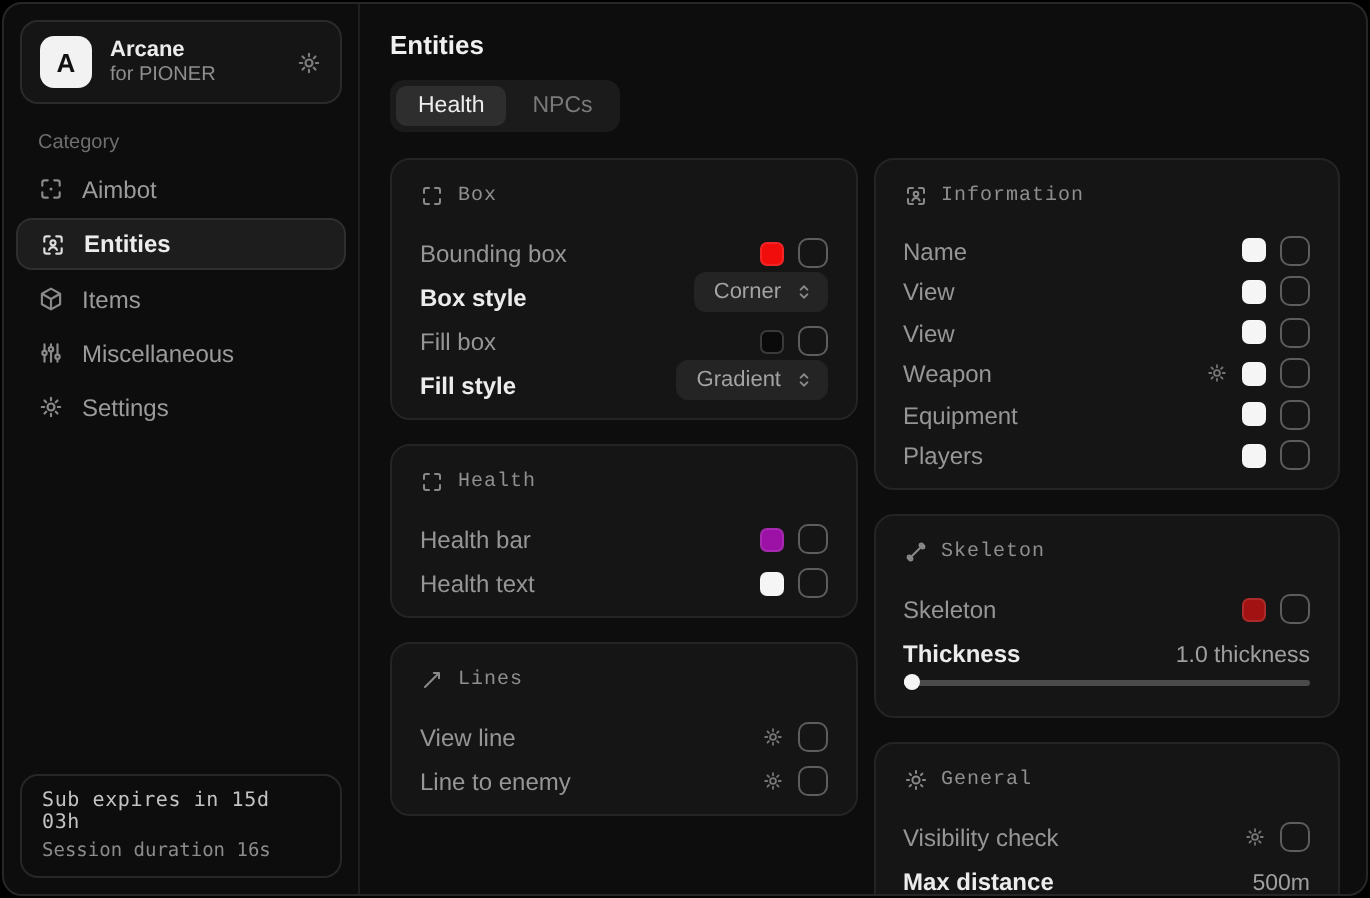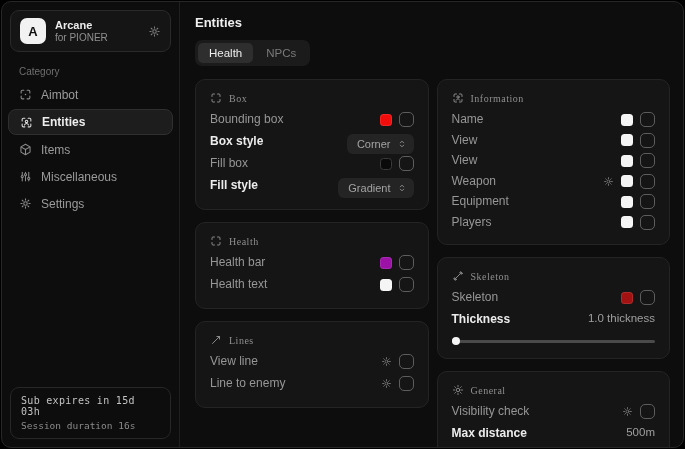--- a/index.html
+++ b/index.html
@@ -37,22 +37,22 @@
   
   .main { flex:1; padding:13px 13px 0 15px; }
   .page-title { font-size:13px; font-weight:bold; color:#f0f0f0; }
   .tabs { margin-top:10px; display:inline-flex; background:#1b1b1b; border-radius:7px; padding:3px; gap:2px; }
   .tab { font-size:11.5px; padding:4px 11px; border-radius:5px; color:#7a7a7a; cursor:pointer; }
   .tab.active { background:#2e2e2e; color:#ededed; }
   .grid { margin-top:13px; display:flex; gap:8px; }
   .col { flex:1; display:flex; flex-direction:column; gap:12px; min-width:0; }
   .card { background:#151515; border:1px solid #242424; border-radius:10px; padding:10px 14px 9px 14px; }
   .card-head { display:flex; align-items:center; gap:7px; height:16px; margin-bottom:6px; color:#8a8a8a; }
-  .card-head .ch-label { font-family:Liberation Serif, serif; font-size:10px; color:#8f8f8f; letter-spacing:.5px; }
-  .row { height:22px; display:flex; align-items:flex-start; }
+  .card-head .ch-label { font-family:Liberation Mono, monospace; font-size:10px; color:#8f8f8f; letter-spacing:.5px; }
+  .row { height:22px; display:flex; align-items:flex-end; }
   .row.dense { height:20.5px; }
   .row .lbl { font-size:12px; color:#969696; }
   .row .lbl.bright { color:#ececec; font-weight:bold; font-size:12px; }
   .ctrls { margin-left:auto; display:flex; align-items:center; gap:7px; }
   .swatch { width:12px; height:12px; border-radius:3.5px; border:1px solid rgba(255,255,255,.10); cursor:pointer; }
   .checkbox { width:15px; height:15px; border:1.5px solid #5d5d5d; border-radius:5px; background:transparent; cursor:pointer; }
   .gear-sm { color:#767676; display:flex; cursor:pointer; }
   .dropdown { display:flex; align-items:center; gap:6px; background:#242424; border-radius:6px;
               height:20px; padding:0 7px 0 10px; cursor:pointer; }
   .dropdown .dd-val { font-size:11px; color:#a3a3a3; }

